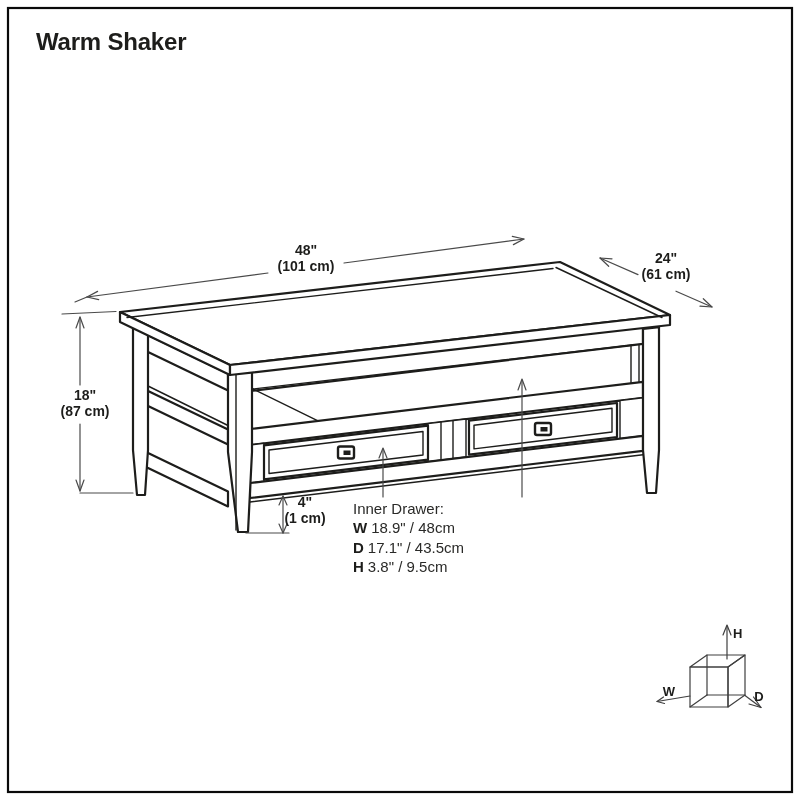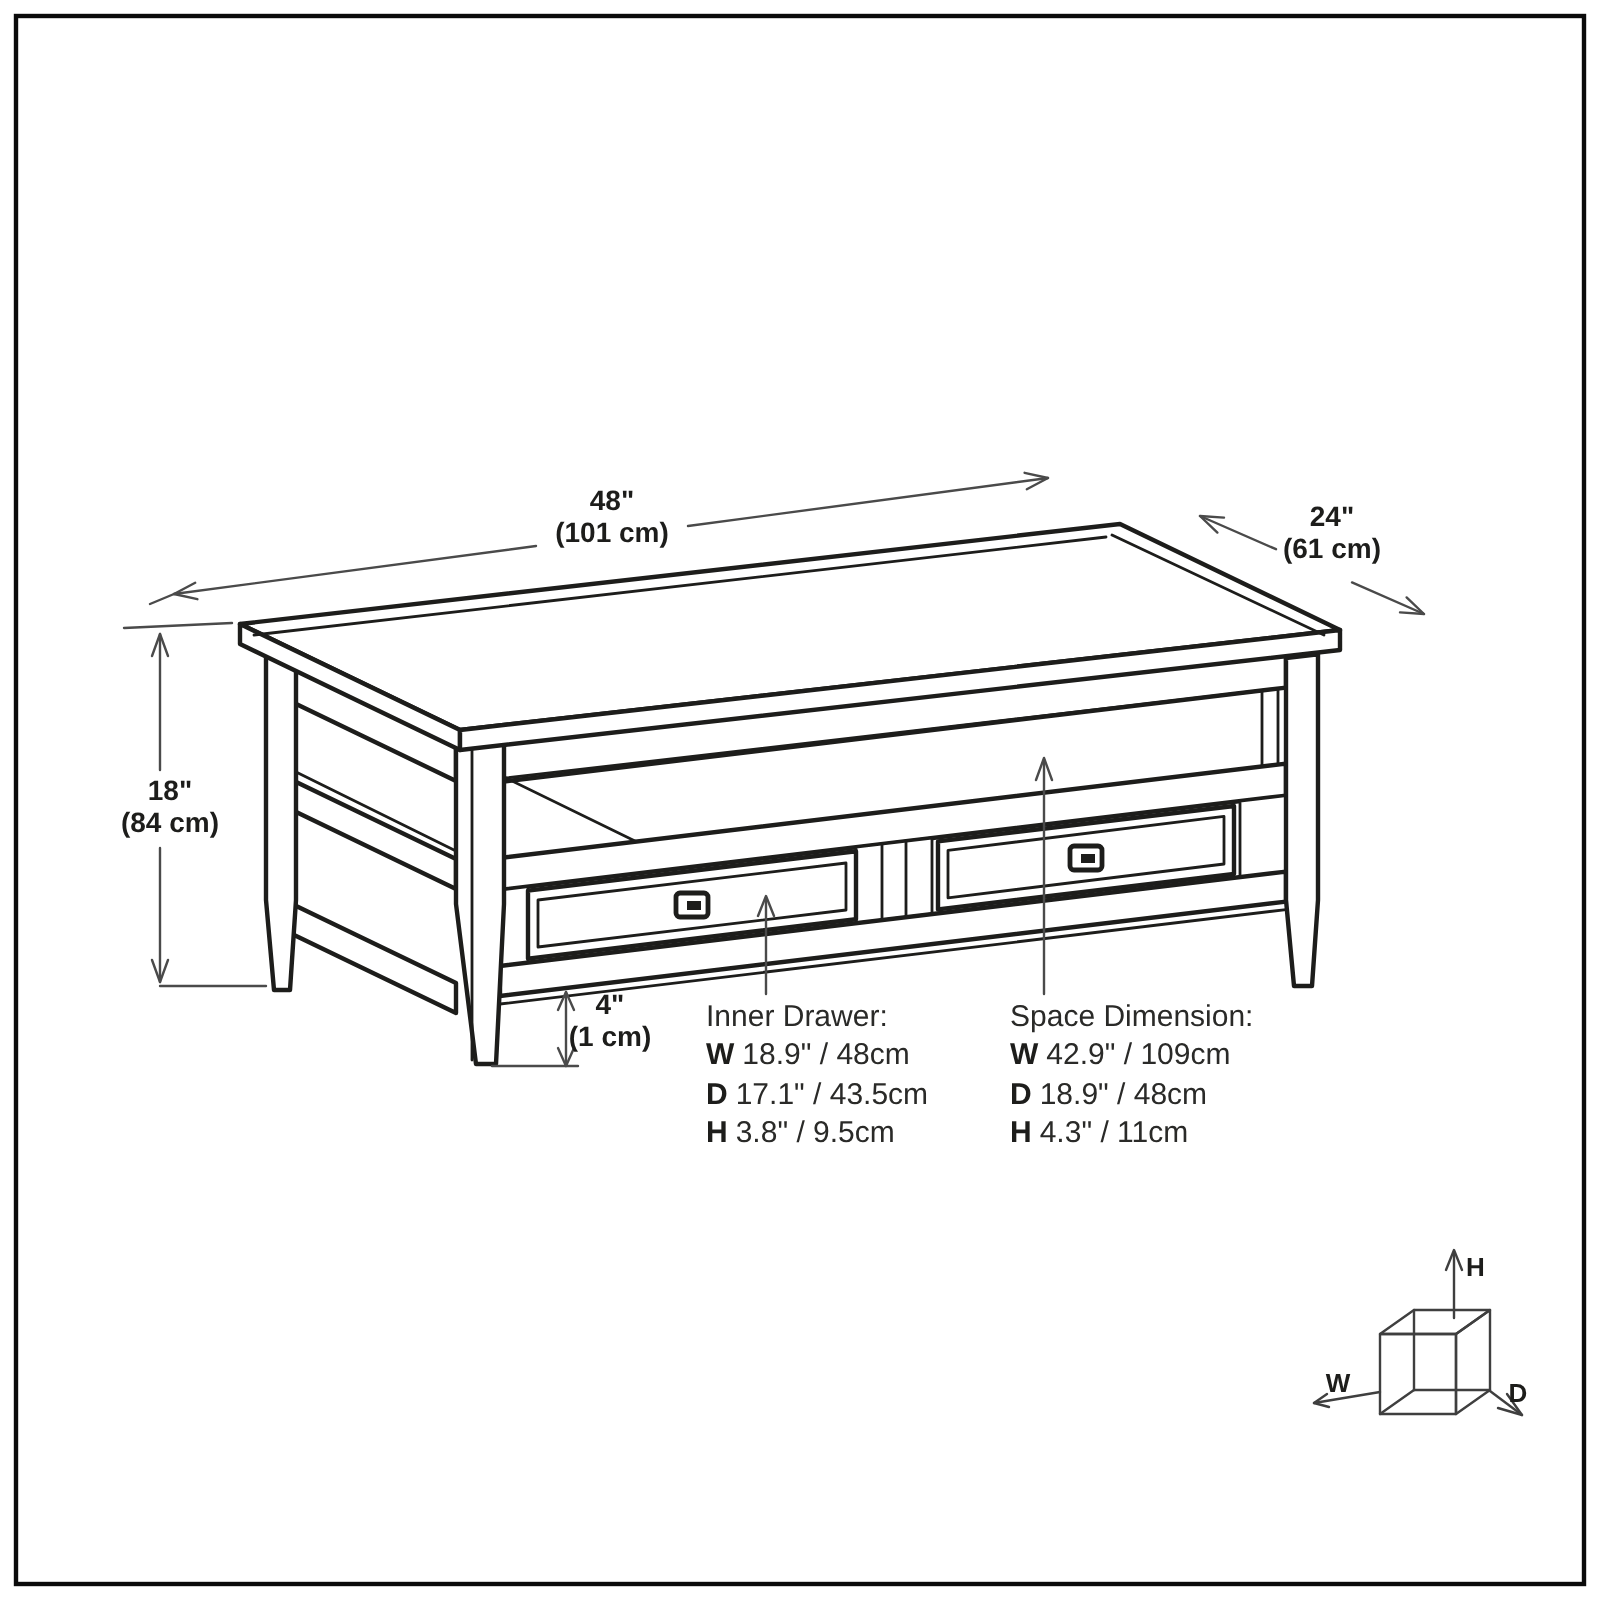--- a/index.html
+++ b/index.html
@@ -152,50 +152,45 @@
       <polyline class="cubeln" points="753.5,697 761,707.5 749,704"></polyline>
       <text class="cube-label" x="733" y="638">H</text>
       <text class="cube-label" text-anchor="middle" x="669" y="696">W</text>
       <text class="cube-label" text-anchor="middle" x="759" y="701">D</text>
     </g>
 
     <rect x="8" y="8" width="784" height="784" fill="none" stroke="#0a0a0a" stroke-width="2.2"></rect>
   </svg>
 
   <div class="title">
+    <div>Warm Shaker</div>
   </div>
 
   <div class="dim" style="left:306px;top:243px;">
     <div>48"</div>
     <div>(101 cm)</div>
   </div>
 
   <div class="dim" style="left:666px;top:251px;">
     <div>24"</div>
     <div>(61 cm)</div>
   </div>
 
   <div class="dim" style="left:85px;top:388px;">
     <div>18"</div>
-    <div>(84 cm)</div>
+    <div>(87 cm)</div>
   </div>
 
   <div class="dim" style="left:305px;top:495px;">
     <div>4"</div>
     <div>(1 cm)</div>
   </div>
 
   <div class="spec-block" style="left:353px;top:499px;">
     <div>Inner Drawer:</div>
     <div><b>W</b><span>18.9" / 48cm</span></div>
     <div><b>D</b><span>17.1" / 43.5cm</span></div>
     <div><b>H</b><span>3.8" / 9.5cm</span></div>
   </div>
 
-  <div class="spec-block" style="left:505px;top:499px;">
-    <div>Space Dimension:</div>
-    <div><b>W</b><span>42.9" / 109cm</span></div>
-    <div><b>D</b><span>18.9" / 48cm</span></div>
-    <div><b>H</b><span>4.3" / 11cm</span></div>
-  </div>
 
 
 </div>
 
 </body></html>

